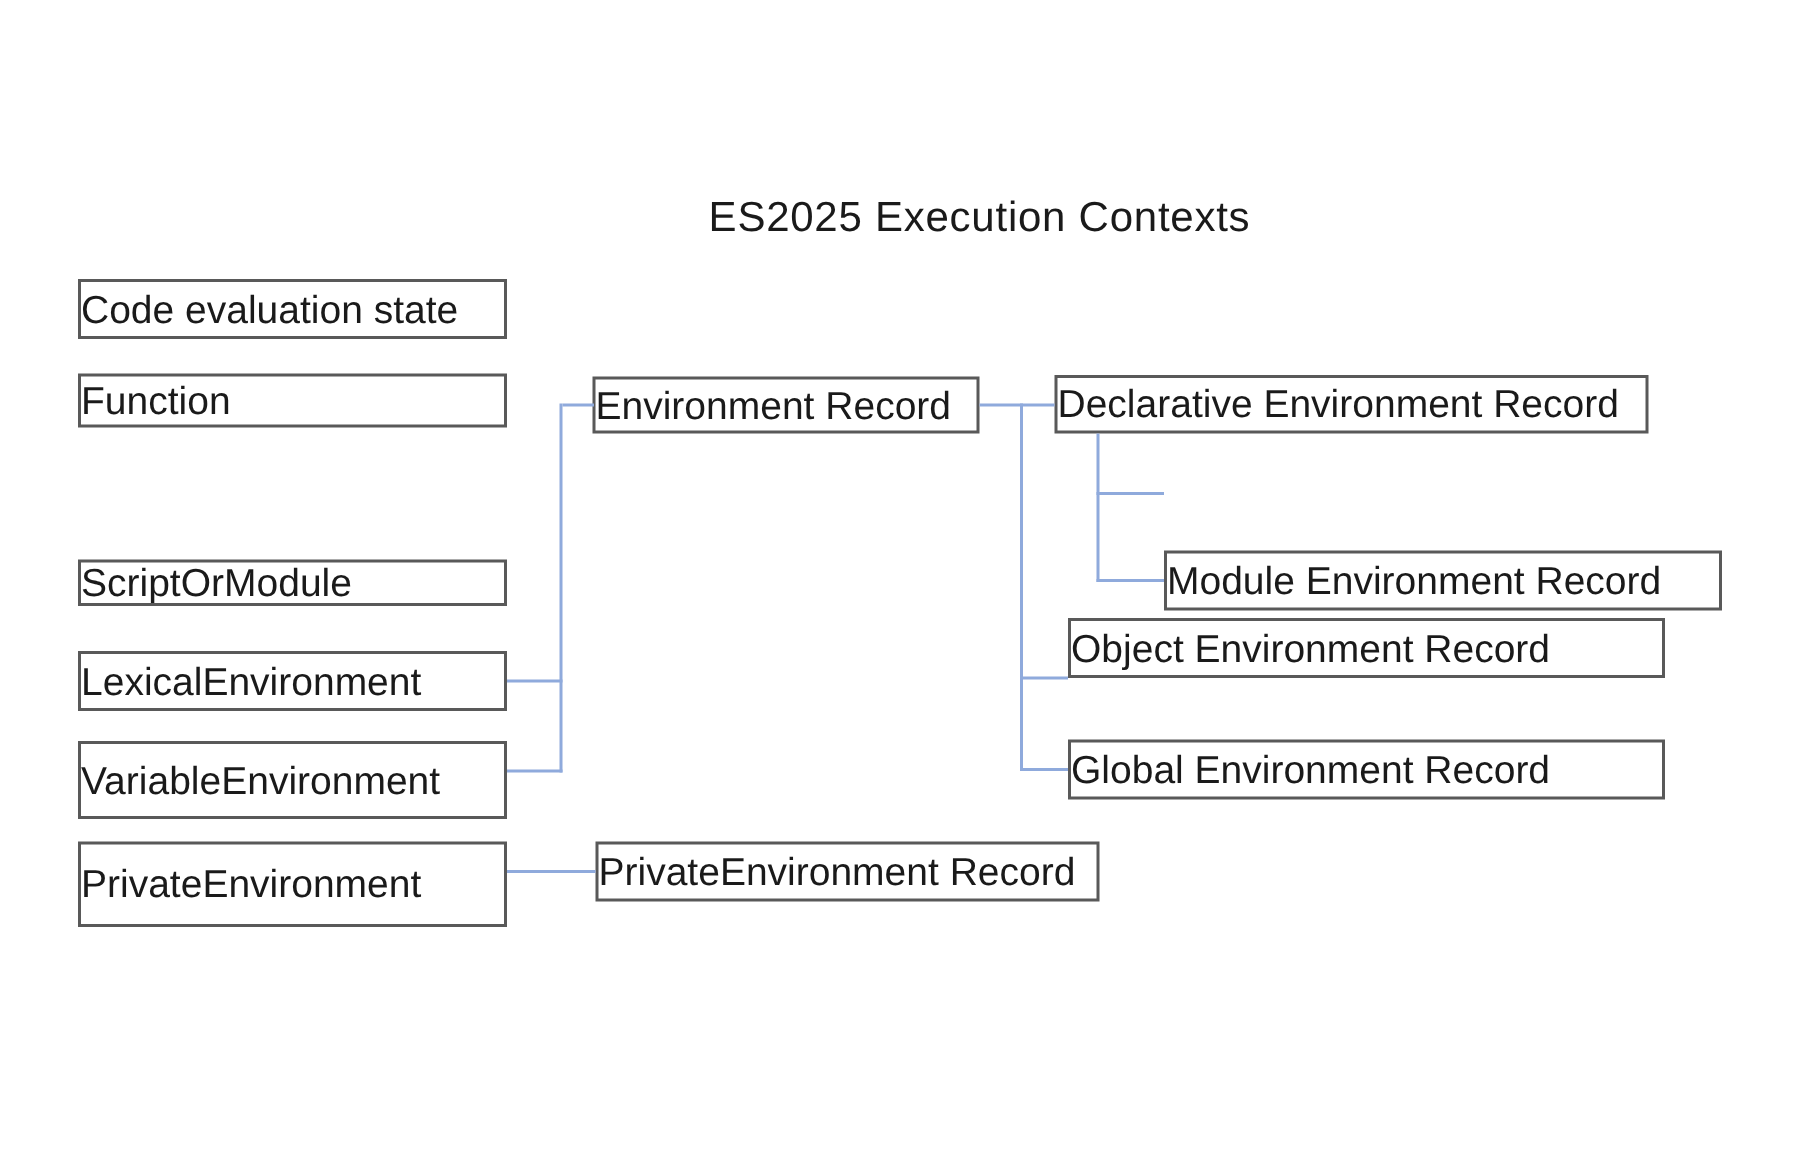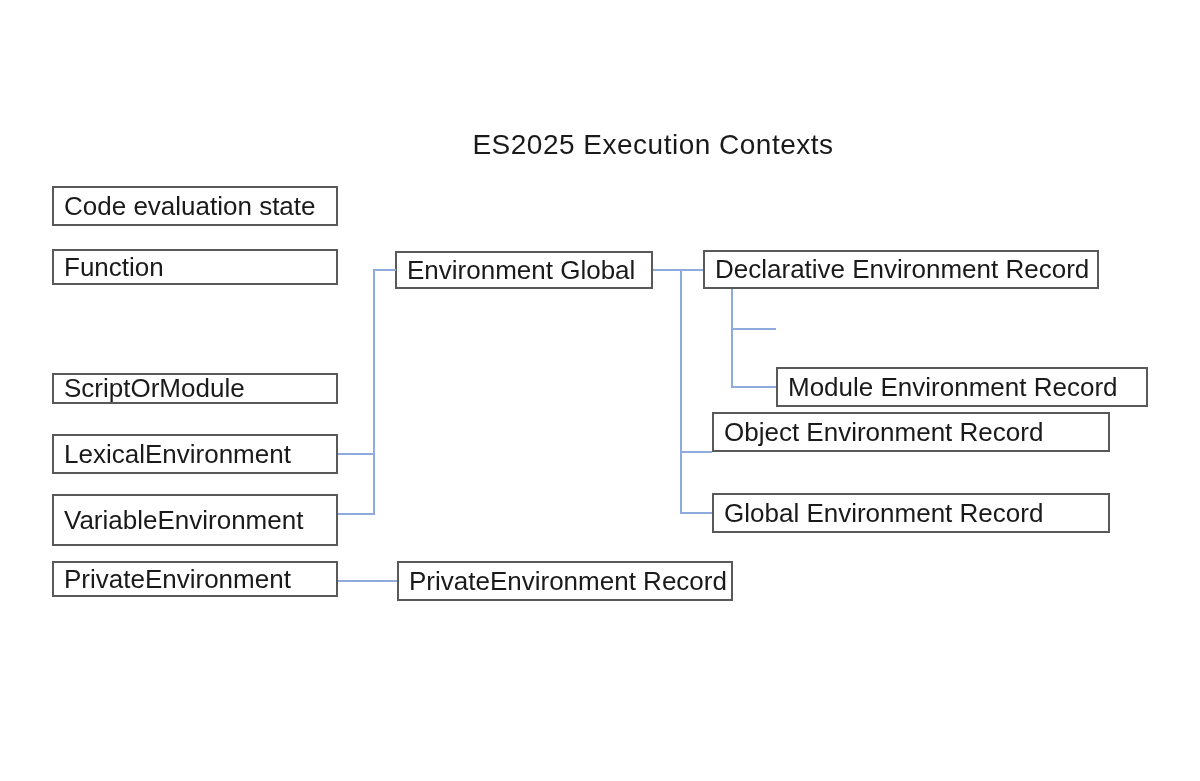--- a/index.html
+++ b/index.html
@@ -27,21 +27,20 @@
     white-space: nowrap;
     letter-spacing: 0.5px;
   }
   .node {
     position: absolute;
     box-sizing: border-box;
     border: 2px solid var(--box-border, #595959);
     background: #ffffff;
     display: flex;
     align-items: center;
-    padding-left: 10px;
     font-size: 26px;
     color: var(--text, #1a1a1a);
     white-space: nowrap;
     overflow: hidden;
   }
   .hline, .vline {
     position: absolute;
     background: var(--connector, #8faadc);
   }
   .hline { height: 2px; }
@@ -52,23 +51,23 @@
 
 <div class="canvas">
 
   <h1 class="title">ES2025 Execution Contexts</h1>
 
   <div class="node" style="left:52px; top:186px; width:286px; height:40px">Code evaluation state</div>
   <div class="node" style="left:52px; top:249px; width:286px; height:36px">Function</div>
   <div class="node" style="left:52px; top:373px; width:286px; height:31px">ScriptOrModule</div>
   <div class="node" style="left:52px; top:434px; width:286px; height:40px">LexicalEnvironment</div>
   <div class="node" style="left:52px; top:494px; width:286px; height:52px">VariableEnvironment</div>
-  <div class="node" style="left:52px; top:561px; width:286px; height:36px">PrivateEnvironment</div>
+  <div class="node" style="left:52px; top:561px; width:286px; height:57px">PrivateEnvironment</div>
 
-  <div class="node" style="left:395px; top:251px; width:258px; height:38px">Environment Global</div>
+  <div class="node" style="left:395px; top:251px; width:258px; height:38px">Environment Record</div>
   <div class="node" style="left:397px; top:561px; width:336px; height:40px">PrivateEnvironment Record</div>
 
   <div class="node" style="left:703px; top:250px; width:396px; height:39px">Declarative Environment Record</div>
   <div class="node" style="left:776px; top:367px; width:372px; height:40px">Module Environment Record</div>
   <div class="node" style="left:712px; top:412px; width:398px; height:40px">Object Environment Record</div>
   <div class="node" style="left:712px; top:493px; width:398px; height:40px">Global Environment Record</div>
 
   <div class="vline" style="left:373px; top:269px; height:246px"></div>
   <div class="hline" style="left:375px; top:269px; width:21px"></div>
   <div class="hline" style="left:338px; top:453px; width:37px"></div>

